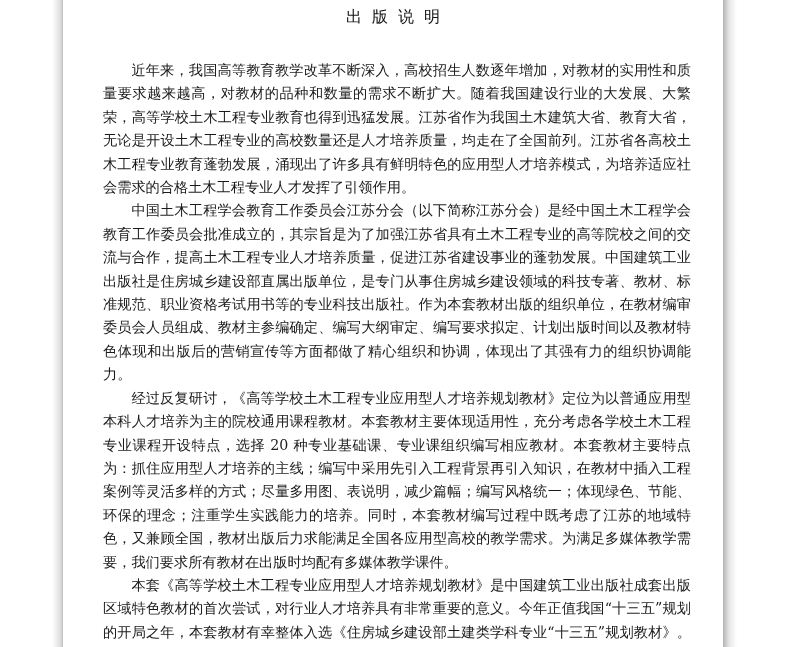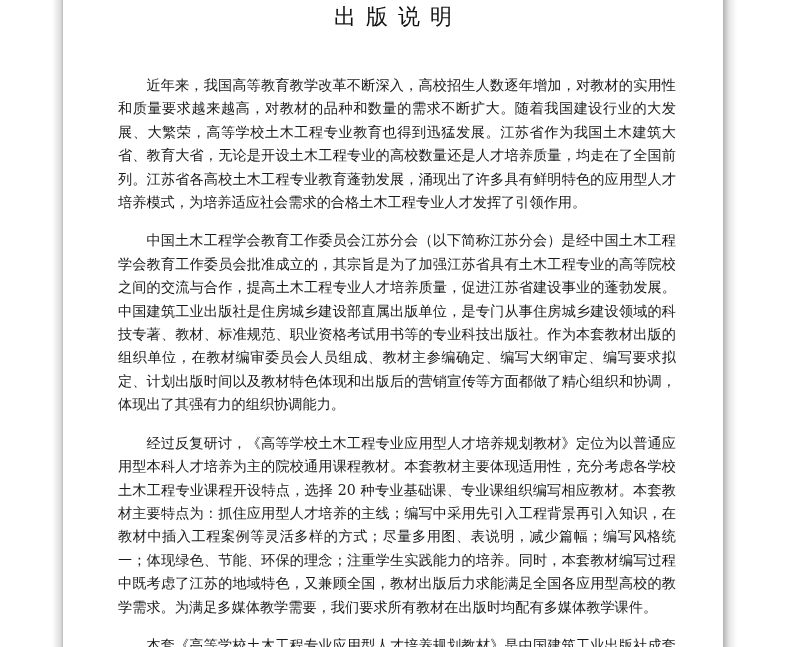--- a/index.html
+++ b/index.html
@@ -38,41 +38,41 @@
       background: #ffffff;
       overflow: hidden;
     }
     .title {
       position: absolute;
       left: 0;
       top: 2px;
       width: 660px;
       text-align: center;
       font-family: "DejaVu Sans", sans-serif;
-      font-size: 22px;
+      font-size: 16px;
       letter-spacing: 10px;
       color: #111111;
       line-height: 30px;
       padding-left: 10px;
       box-sizing: border-box;
     }
     .body-text {
       position: absolute;
       left: 40px;
       top: 59px;
       width: 588px;
       font-family: "DejaVu Serif", "Liberation Serif", serif;
       font-size: 14.2px;
       line-height: 23.4px;
       color: #1a1a1a;
       text-align: justify;
       text-justify: inter-character;
     }
     .para {
-      margin: 15px;
+      margin: 0;
       text-indent: 2em;
     }
   </style>
 </head>
 <body>
 
 <div class="shadow-left"></div>
 <div class="shadow-right"></div>
 
 <div class="page">

